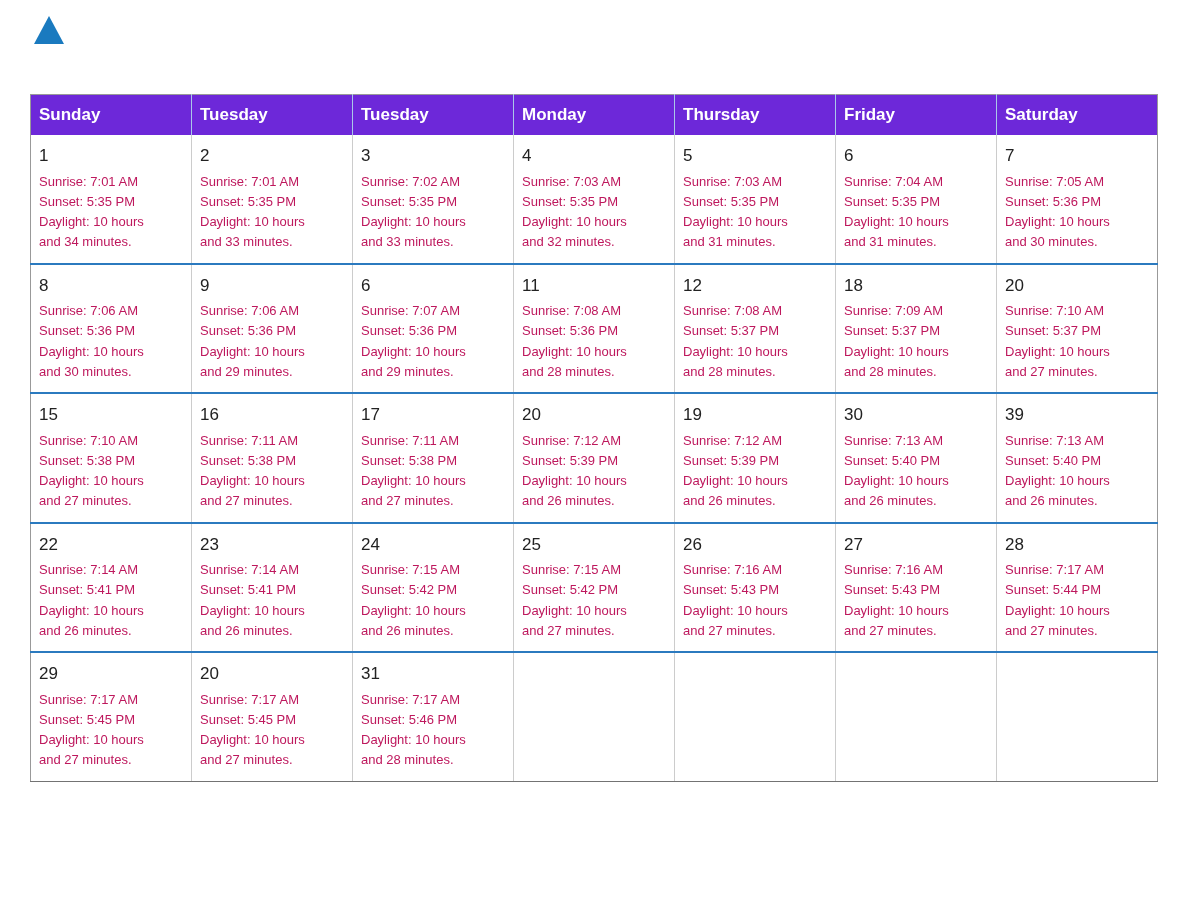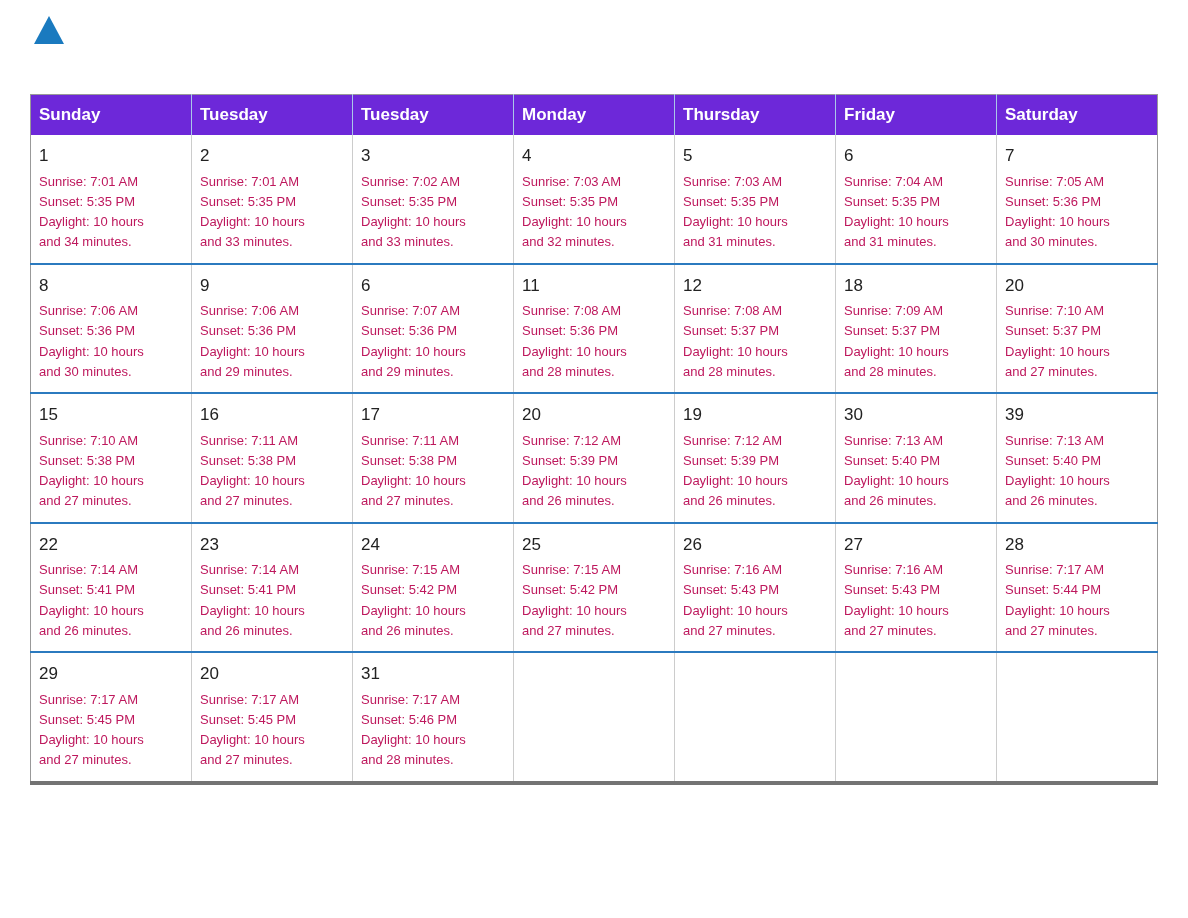--- a/index.html
+++ b/index.html
@@ -72,21 +72,21 @@
       border-bottom: 2px solid #2b7abf;
       width: 14.28%;
       font-size: 13.5px;
       color: #222;
       line-height: 1.5;
     }
     .calendar-table td:last-child {
       border-right: none;
     }
     .calendar-table tr:last-child td {
-      border-bottom: 4px solid #737373;
+      border-bottom: 1px solid #737373;
     }
     .day-number {
       font-size: 17px;
       font-weight: normal;
       display: block;
       margin-bottom: 3px;
     }
     .day-info {
       font-size: 13px;
       color: #be185d;

